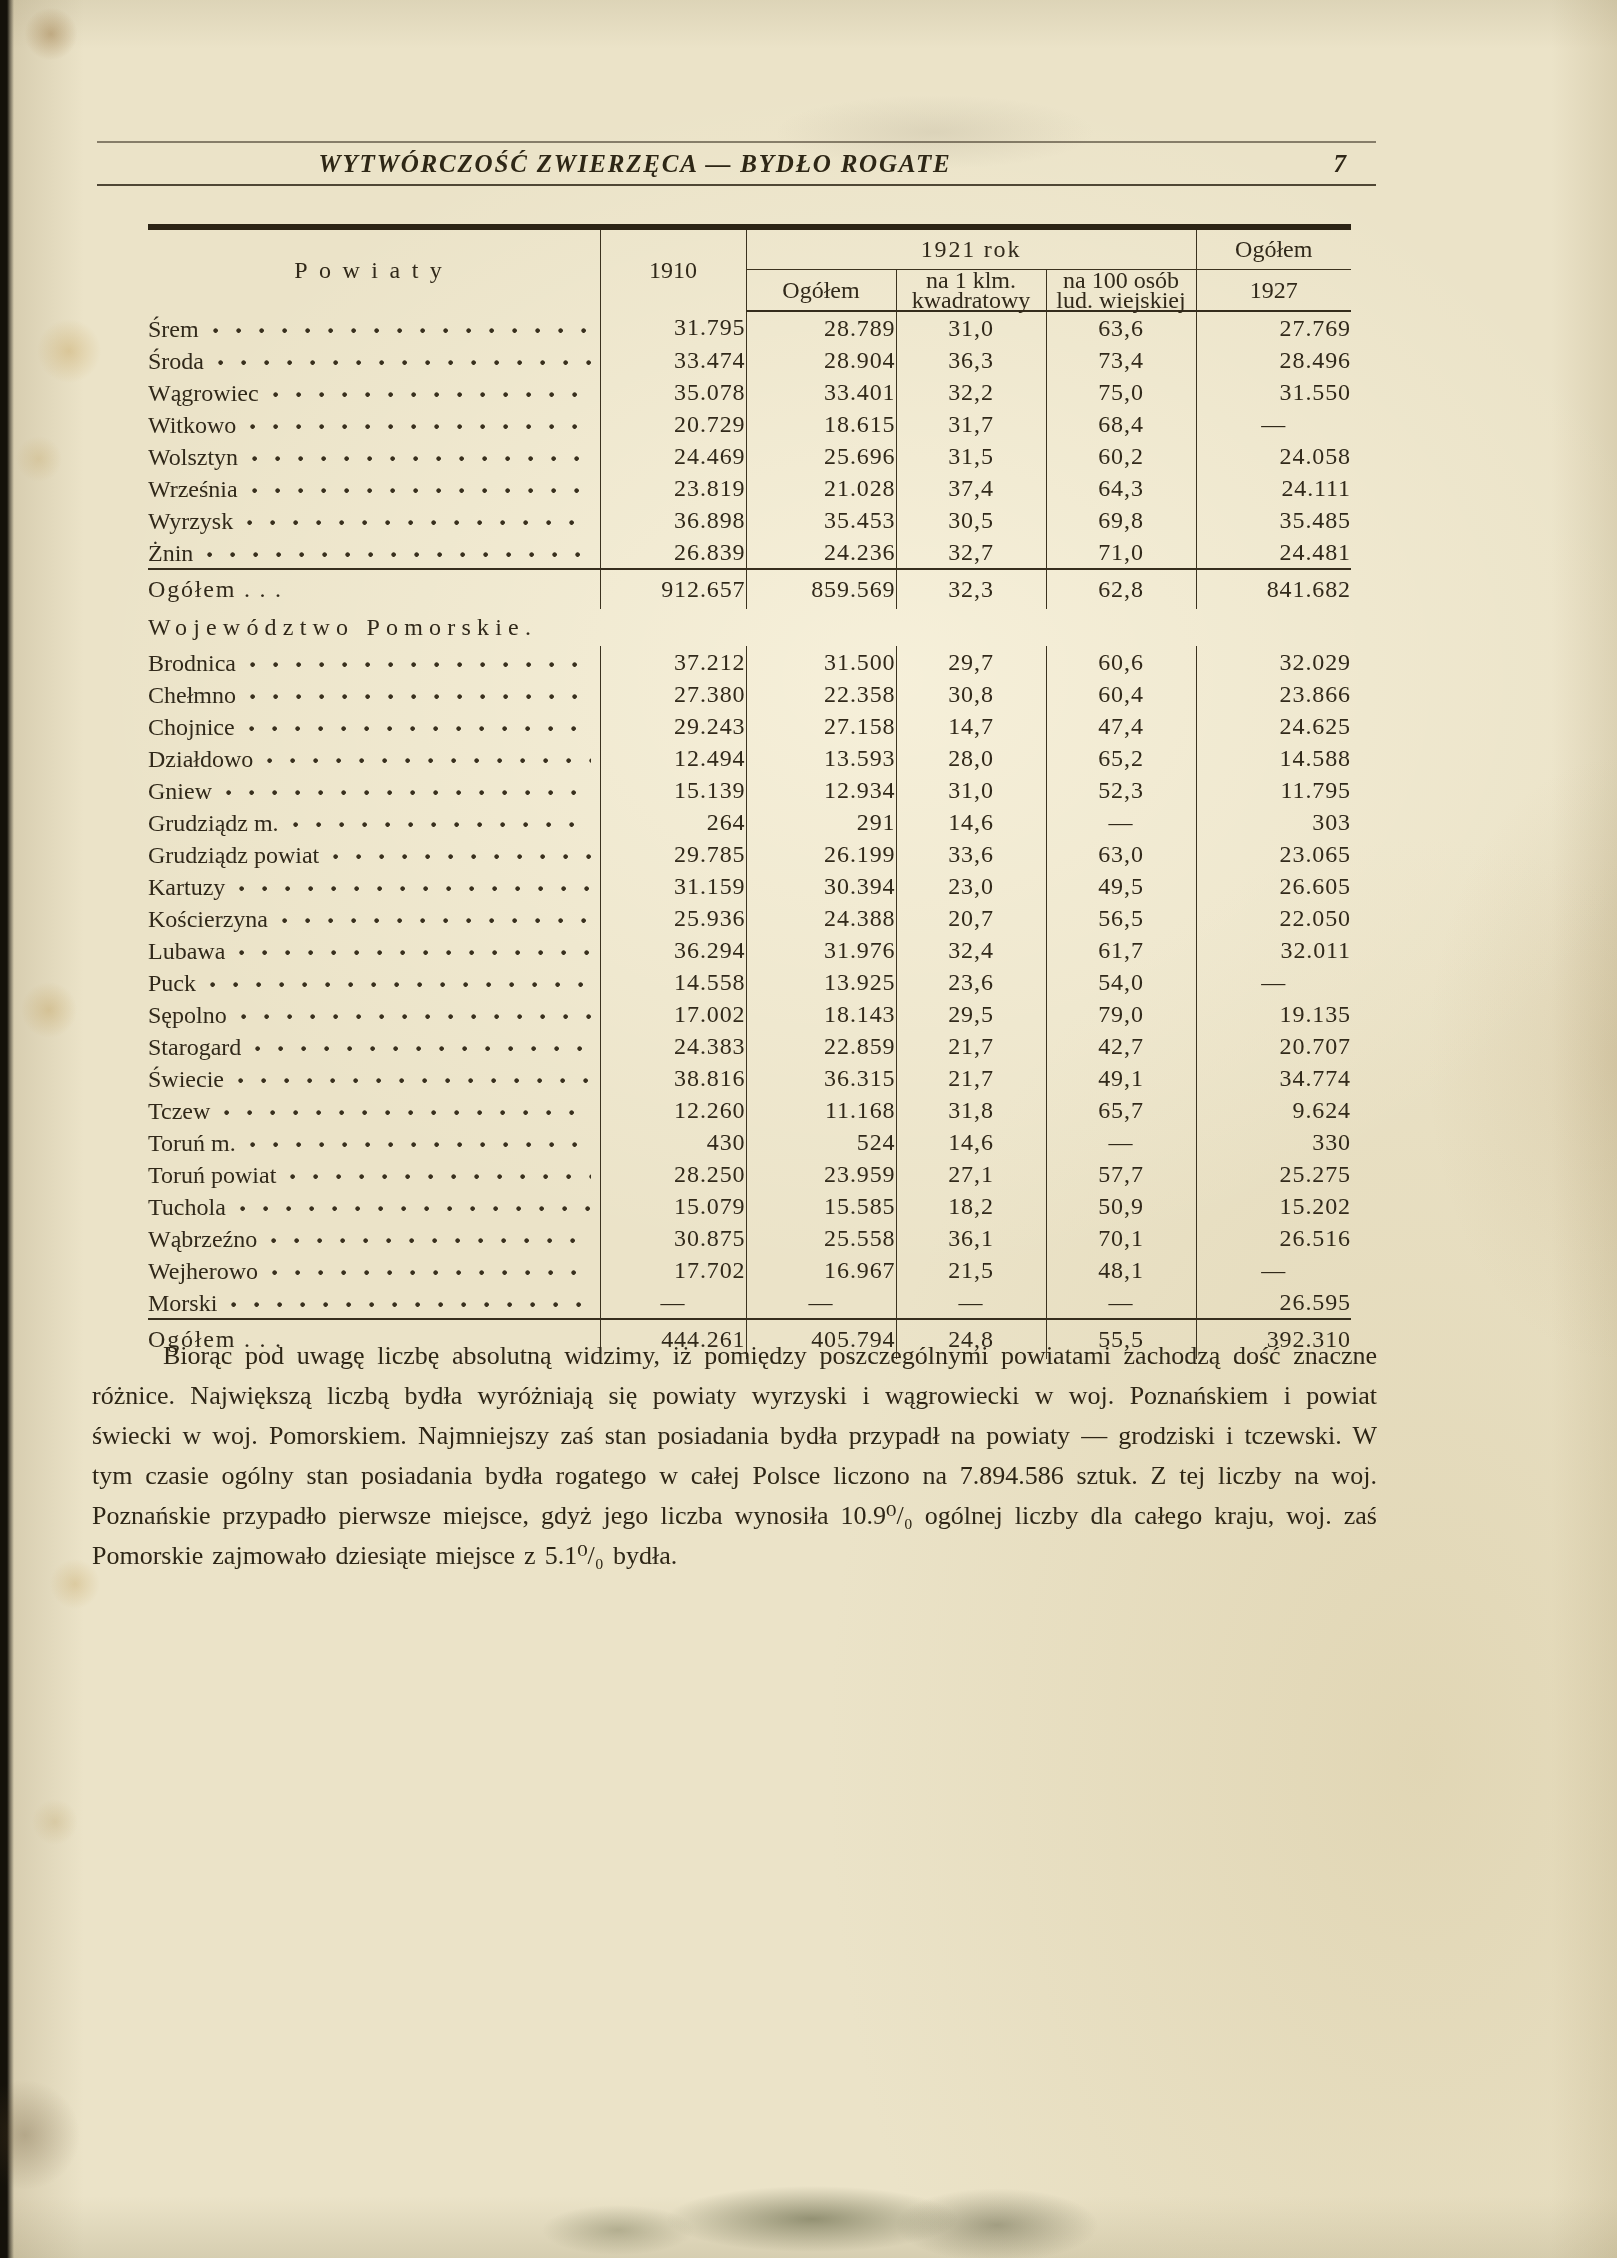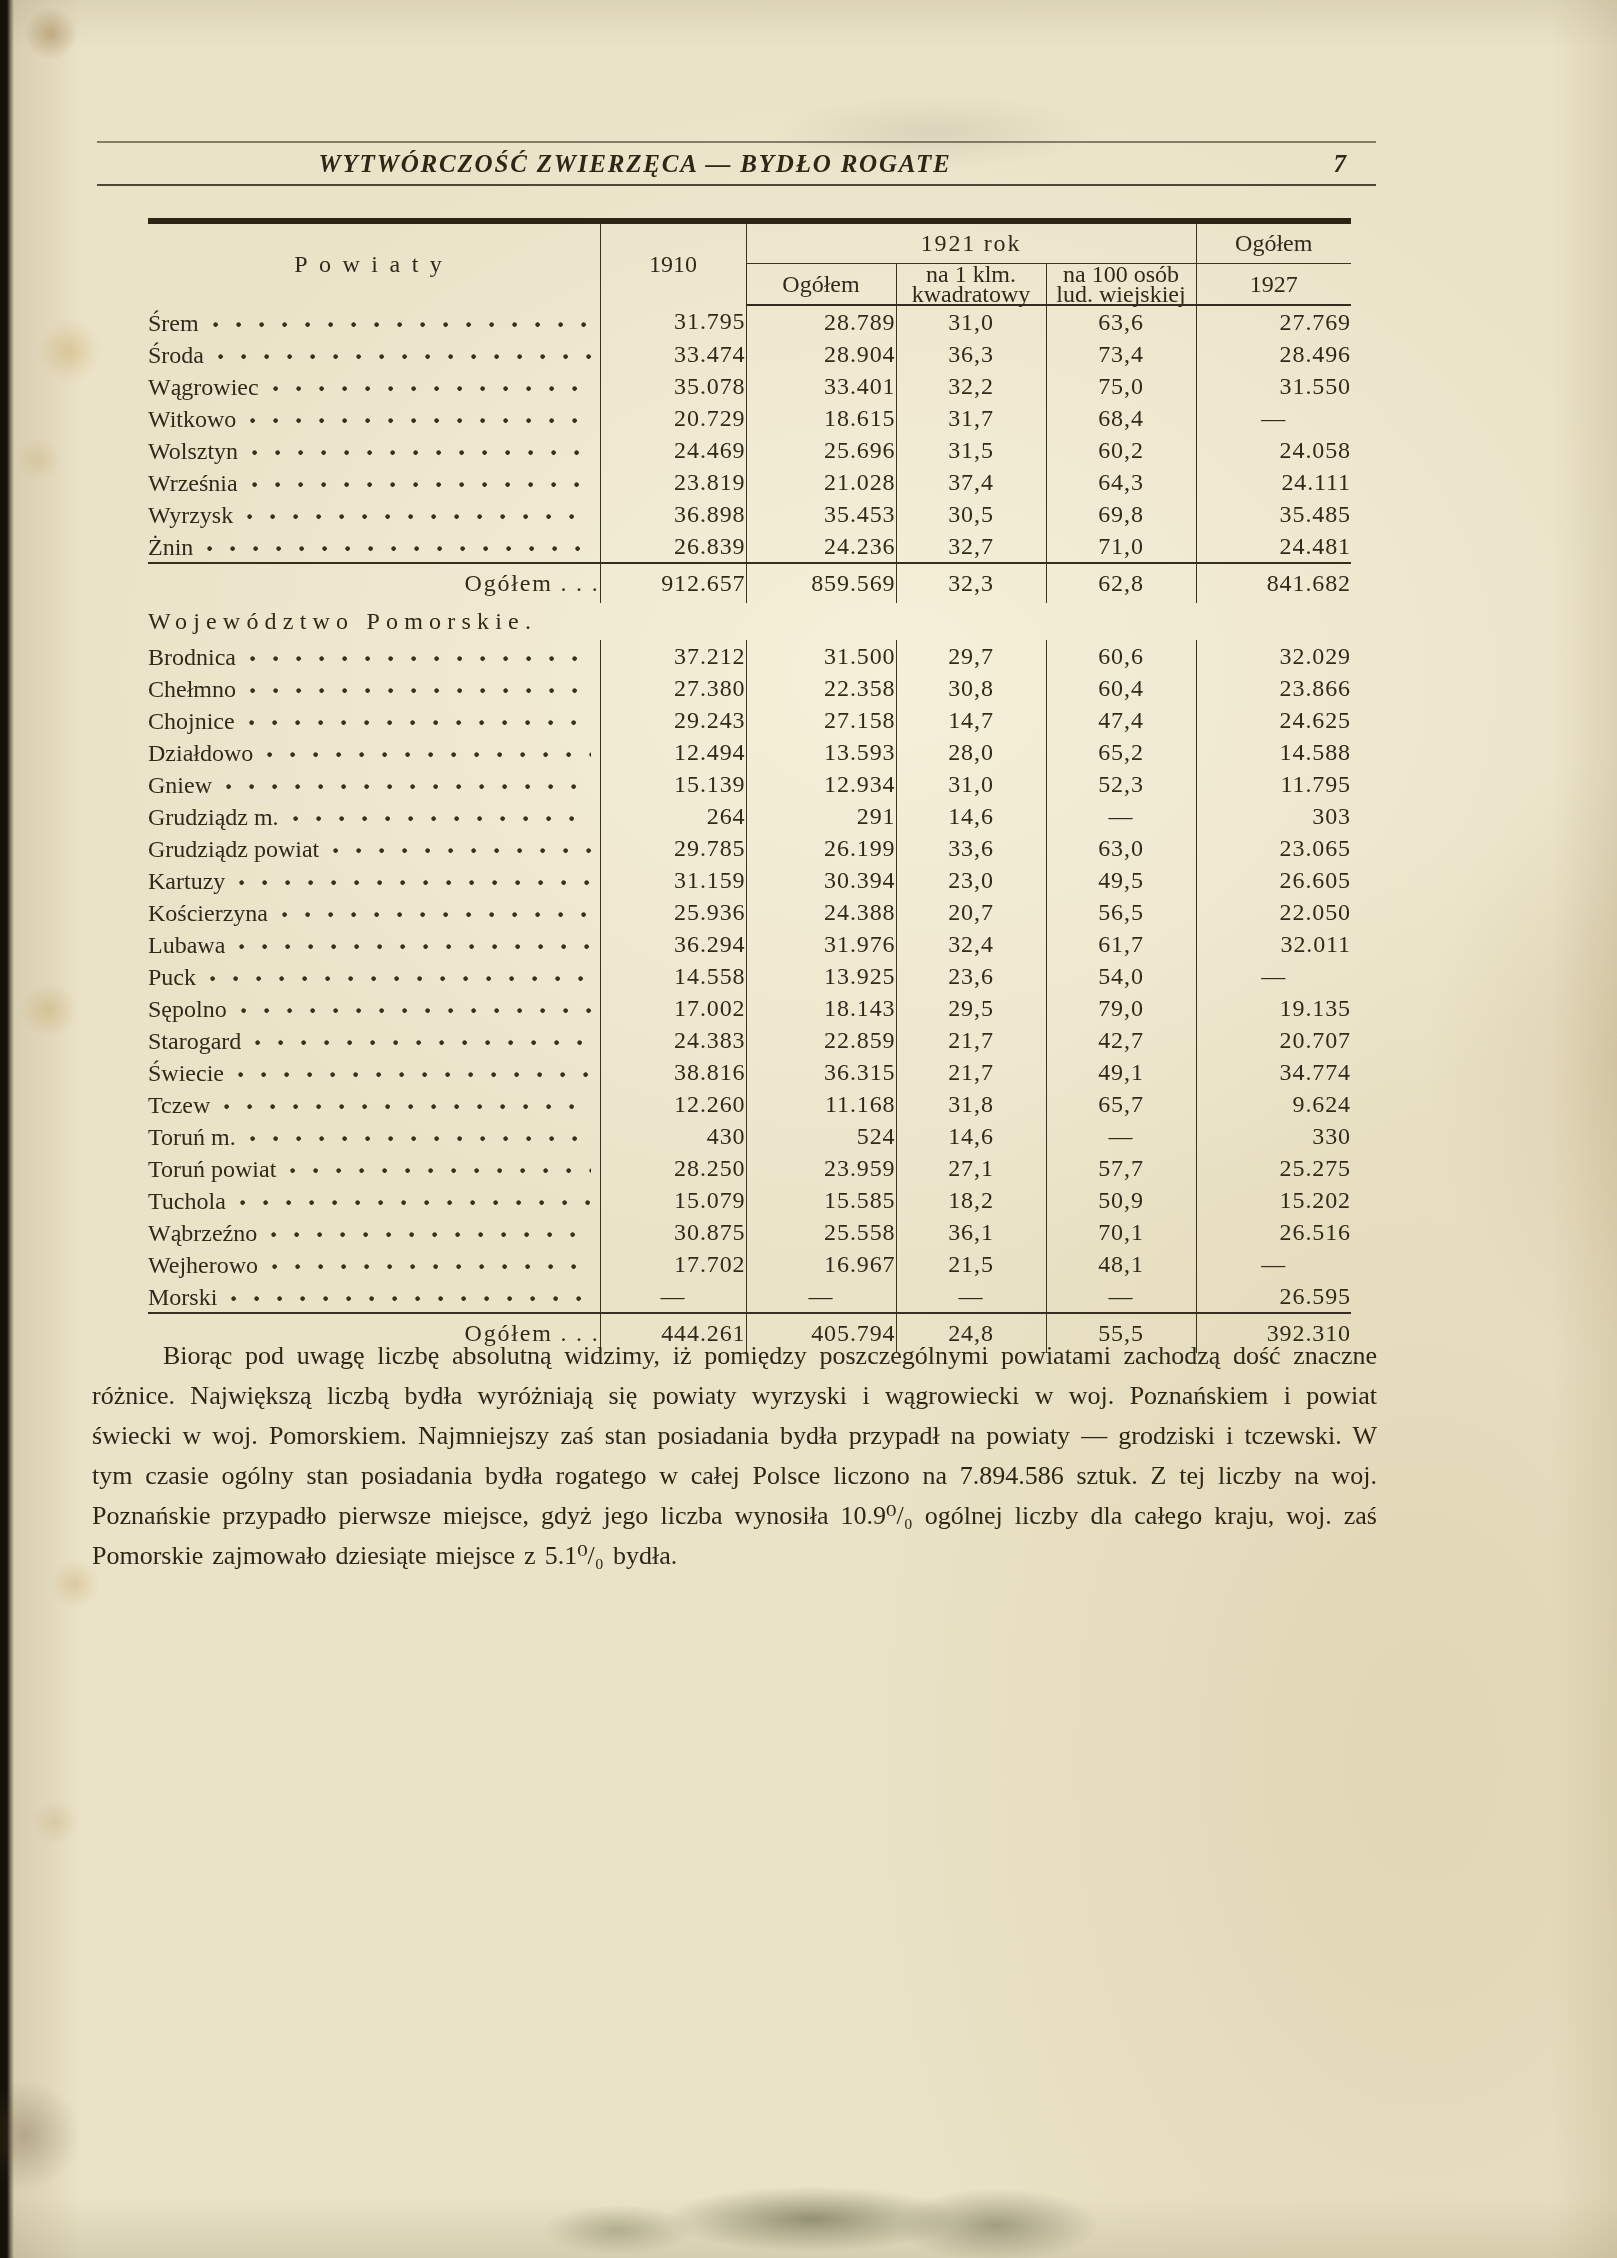--- a/index.html
+++ b/index.html
@@ -32,21 +32,21 @@
     radial-gradient(circle at 25px 2135px, rgba(92,72,40,.30), transparent 55px),
     radial-gradient(ellipse 265px 423px at 1617px 1059px, rgba(162,132,80,.15), transparent 72%),
     radial-gradient(ellipse 229px 53px at 935px 132px, rgba(120,110,90,.14), transparent 70%);}
   
   .running-head{position:absolute;left:97px;top:141px;width:1279px;height:41px;
     border-top:2.6px solid rgba(52,44,28,.55);border-bottom:2.6px solid rgba(52,44,28,.85);}
   .rh-title{display:block;text-align:center;padding-right:203px;line-height:41px;
     font-style:italic;font-weight:bold;font-size:25px;letter-spacing:1.8px;color:#2e2716;}
   .rh-num{position:absolute;right:30px;top:0;line-height:41px;font-weight:bold;font-style:italic;font-size:25px;}
   
-  table.main{position:absolute;left:148px;top:218px;width:1203px;border-collapse:collapse;
+  table.main{position:absolute;left:148px;top:224px;width:1203px;border-collapse:collapse;
     border-top:6.2px solid #2c2415;table-layout:fixed;}
   table.main th, table.main td{border-right:1.8px solid #3b321f;font-weight:normal;
     font-size:24px;color:#31291a;padding:0;}
   table.main th:last-child, table.main td:last-child{border-right:none;}
   thead th{text-align:center;vertical-align:middle;}
   tr.h1 th{height:39px;}
   tr.h2 th{height:37px;border-bottom:2.6px solid #342c1c;}
   th.powiaty{letter-spacing:11.5px;font-size:24px;}
   th.group{border-bottom:1.8px solid #3b321f;font-size:23px;letter-spacing:1.8px;}
   th.ogolem-top{border-bottom:1.8px solid #3b321f;font-size:23px;}
@@ -56,21 +56,21 @@
   td.name-cell{padding-left:12.4px;}
   .name-wrap{display:flex;align-items:baseline;}
   .pname{white-space:nowrap;}
   .leader{flex:1;height:24px;margin-left:14px;margin-right:8.8px;
     background-image:radial-gradient(circle at 2.6px 17.6px, #39301e 1.9px, transparent 2.6px);
     background-size:23px 24px;background-repeat:repeat-x;}
   td.v1910, td.v1921, td.v1927{text-align:right;padding-right:30px;letter-spacing:0.9px;}
   td.vklm, td.vosob{text-align:center;letter-spacing:0.9px;}
   td.dash{text-align:center !important;padding-right:0 !important;}
   tr.total-row td{border-top:2.6px solid #362e1e;height:39px;}
-  td.total-label{text-align:right;padding-right:16px;letter-spacing:1.8px;margin-top:20px;}
+  td.total-label{padding-right:16px;letter-spacing:1.8px;margin-top:20px;}
   tr.section-row td{height:37px;text-align:left;letter-spacing:6.2px;font-size:24px;border-right:none;}
   
   .bodytext{position:absolute;left:92px;top:1336px;width:1285px;
     font-size:26px;line-height:40px;text-align:justify;color:#2e2616;word-spacing:2.6px;}
   .bodytext p{margin:0;text-indent:71px;}
 </style>
 </head>
 <body>
 
 <div class="page">

